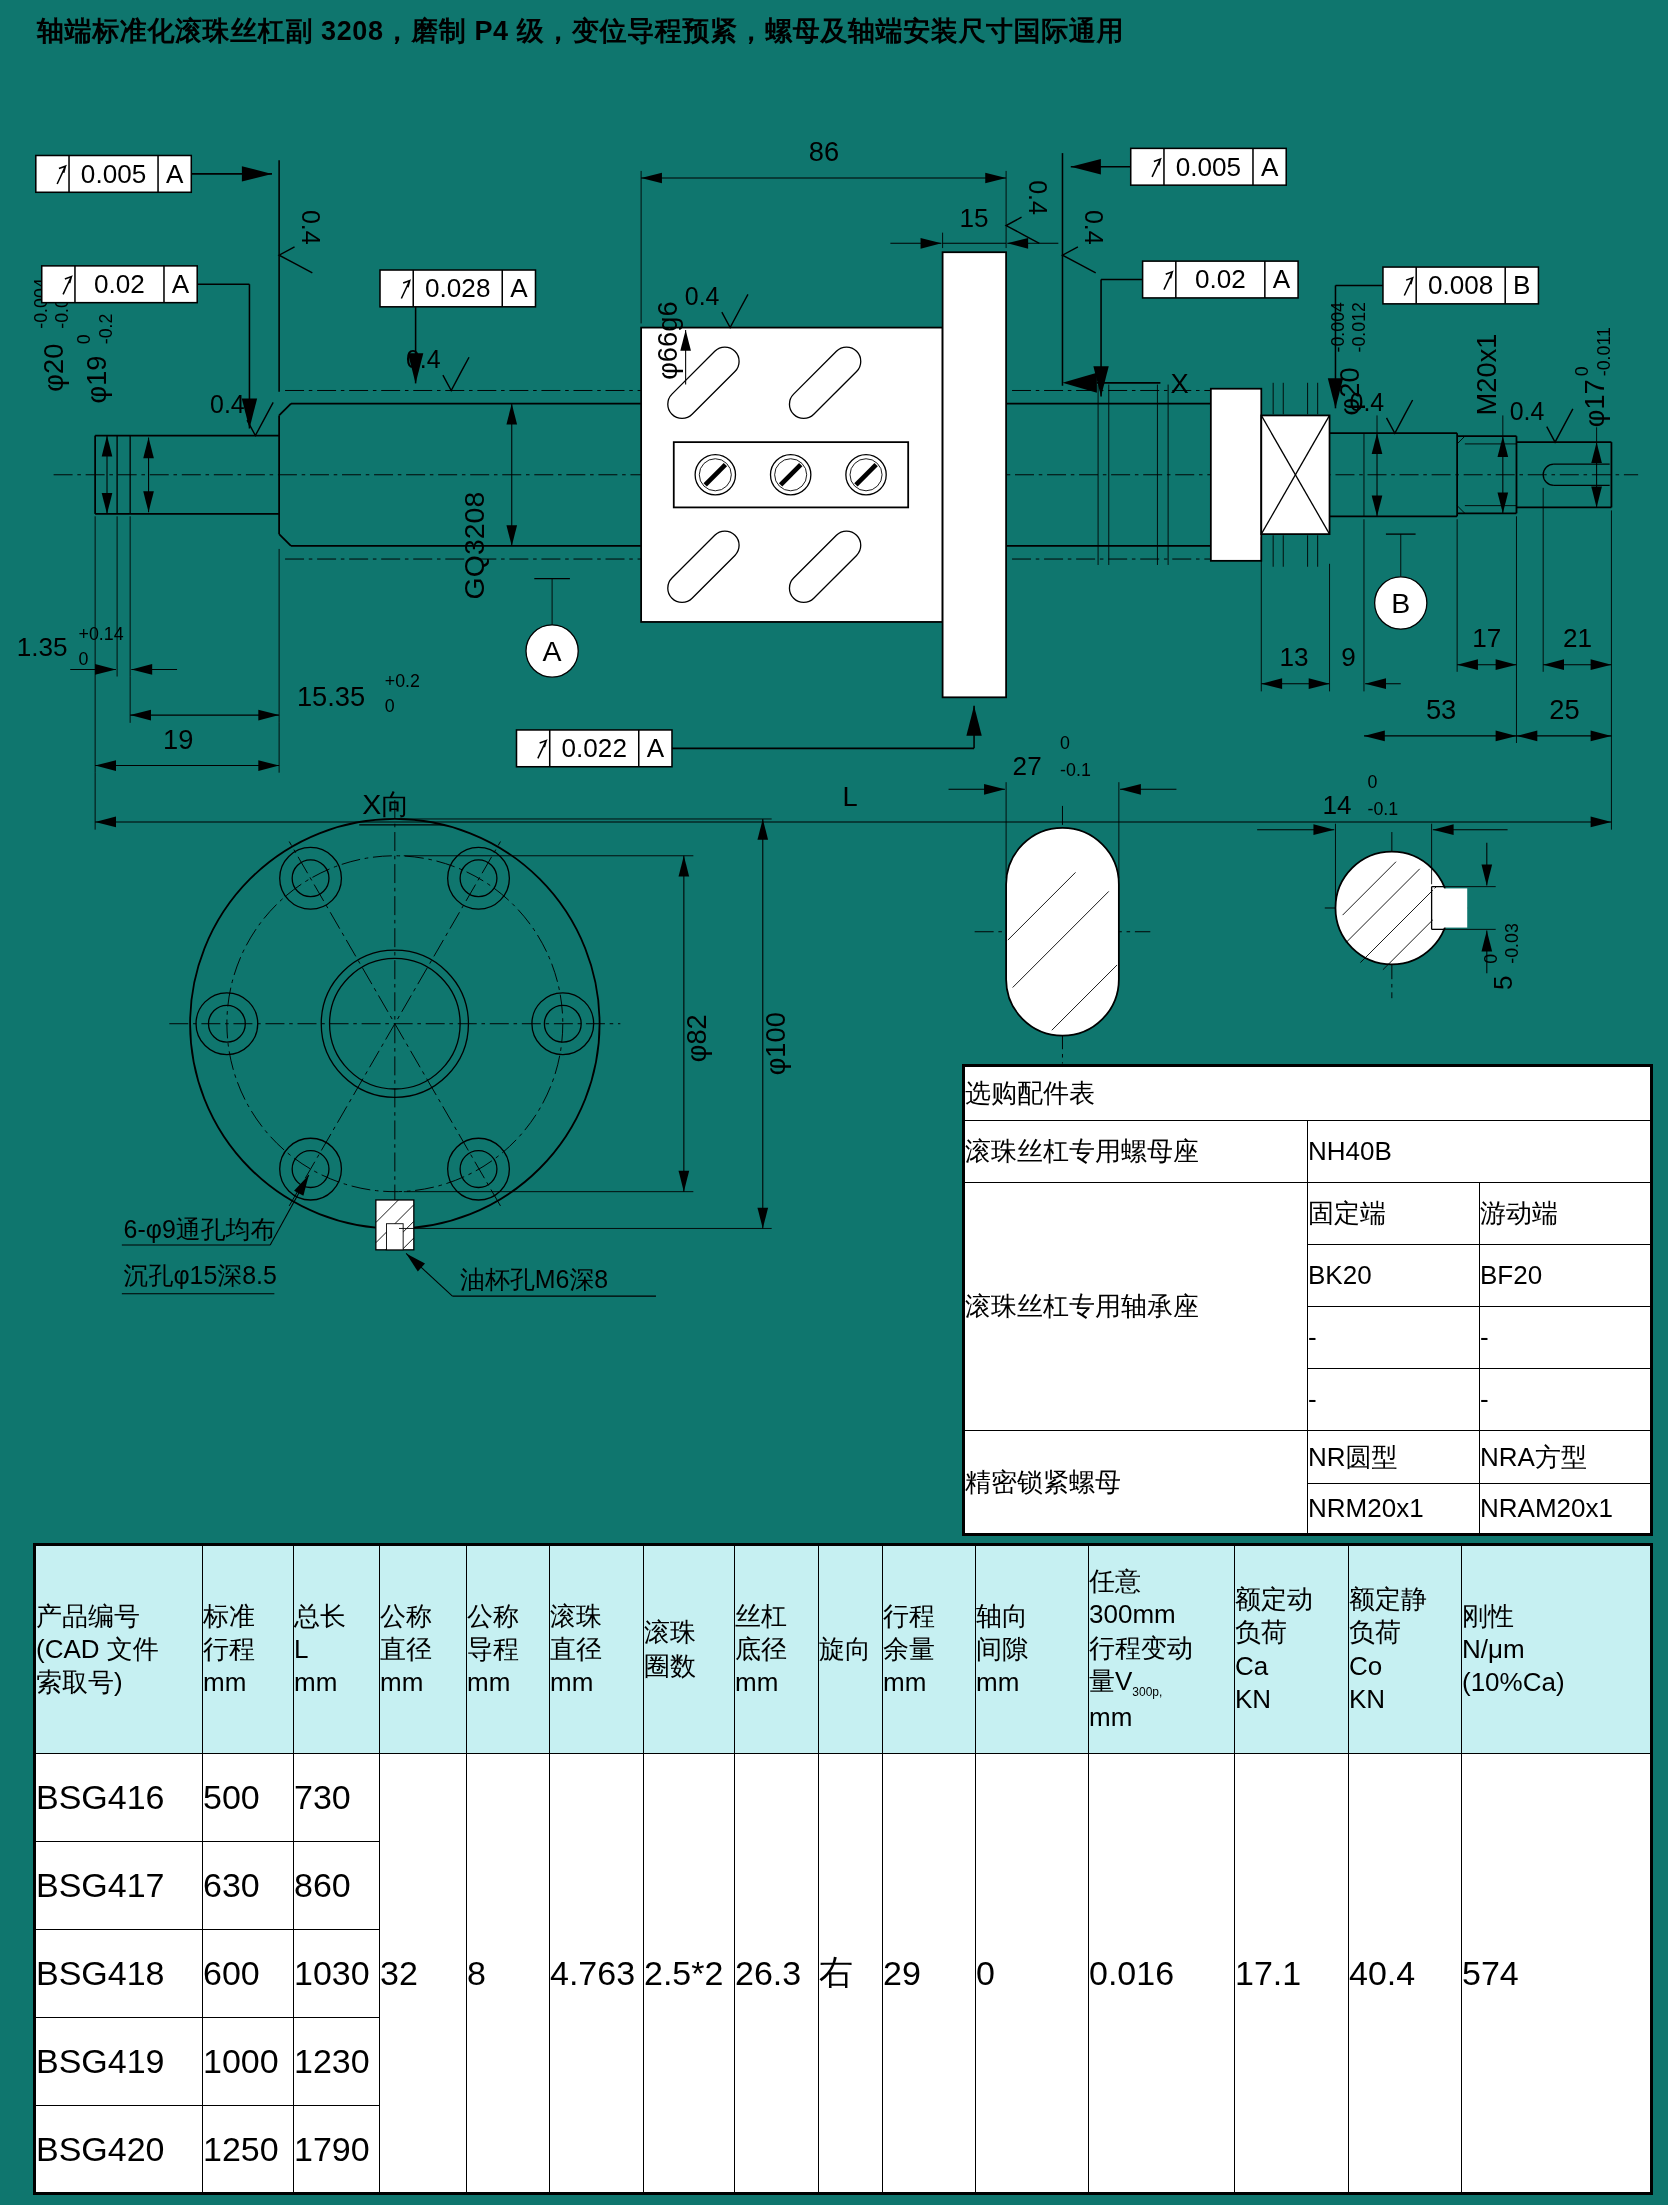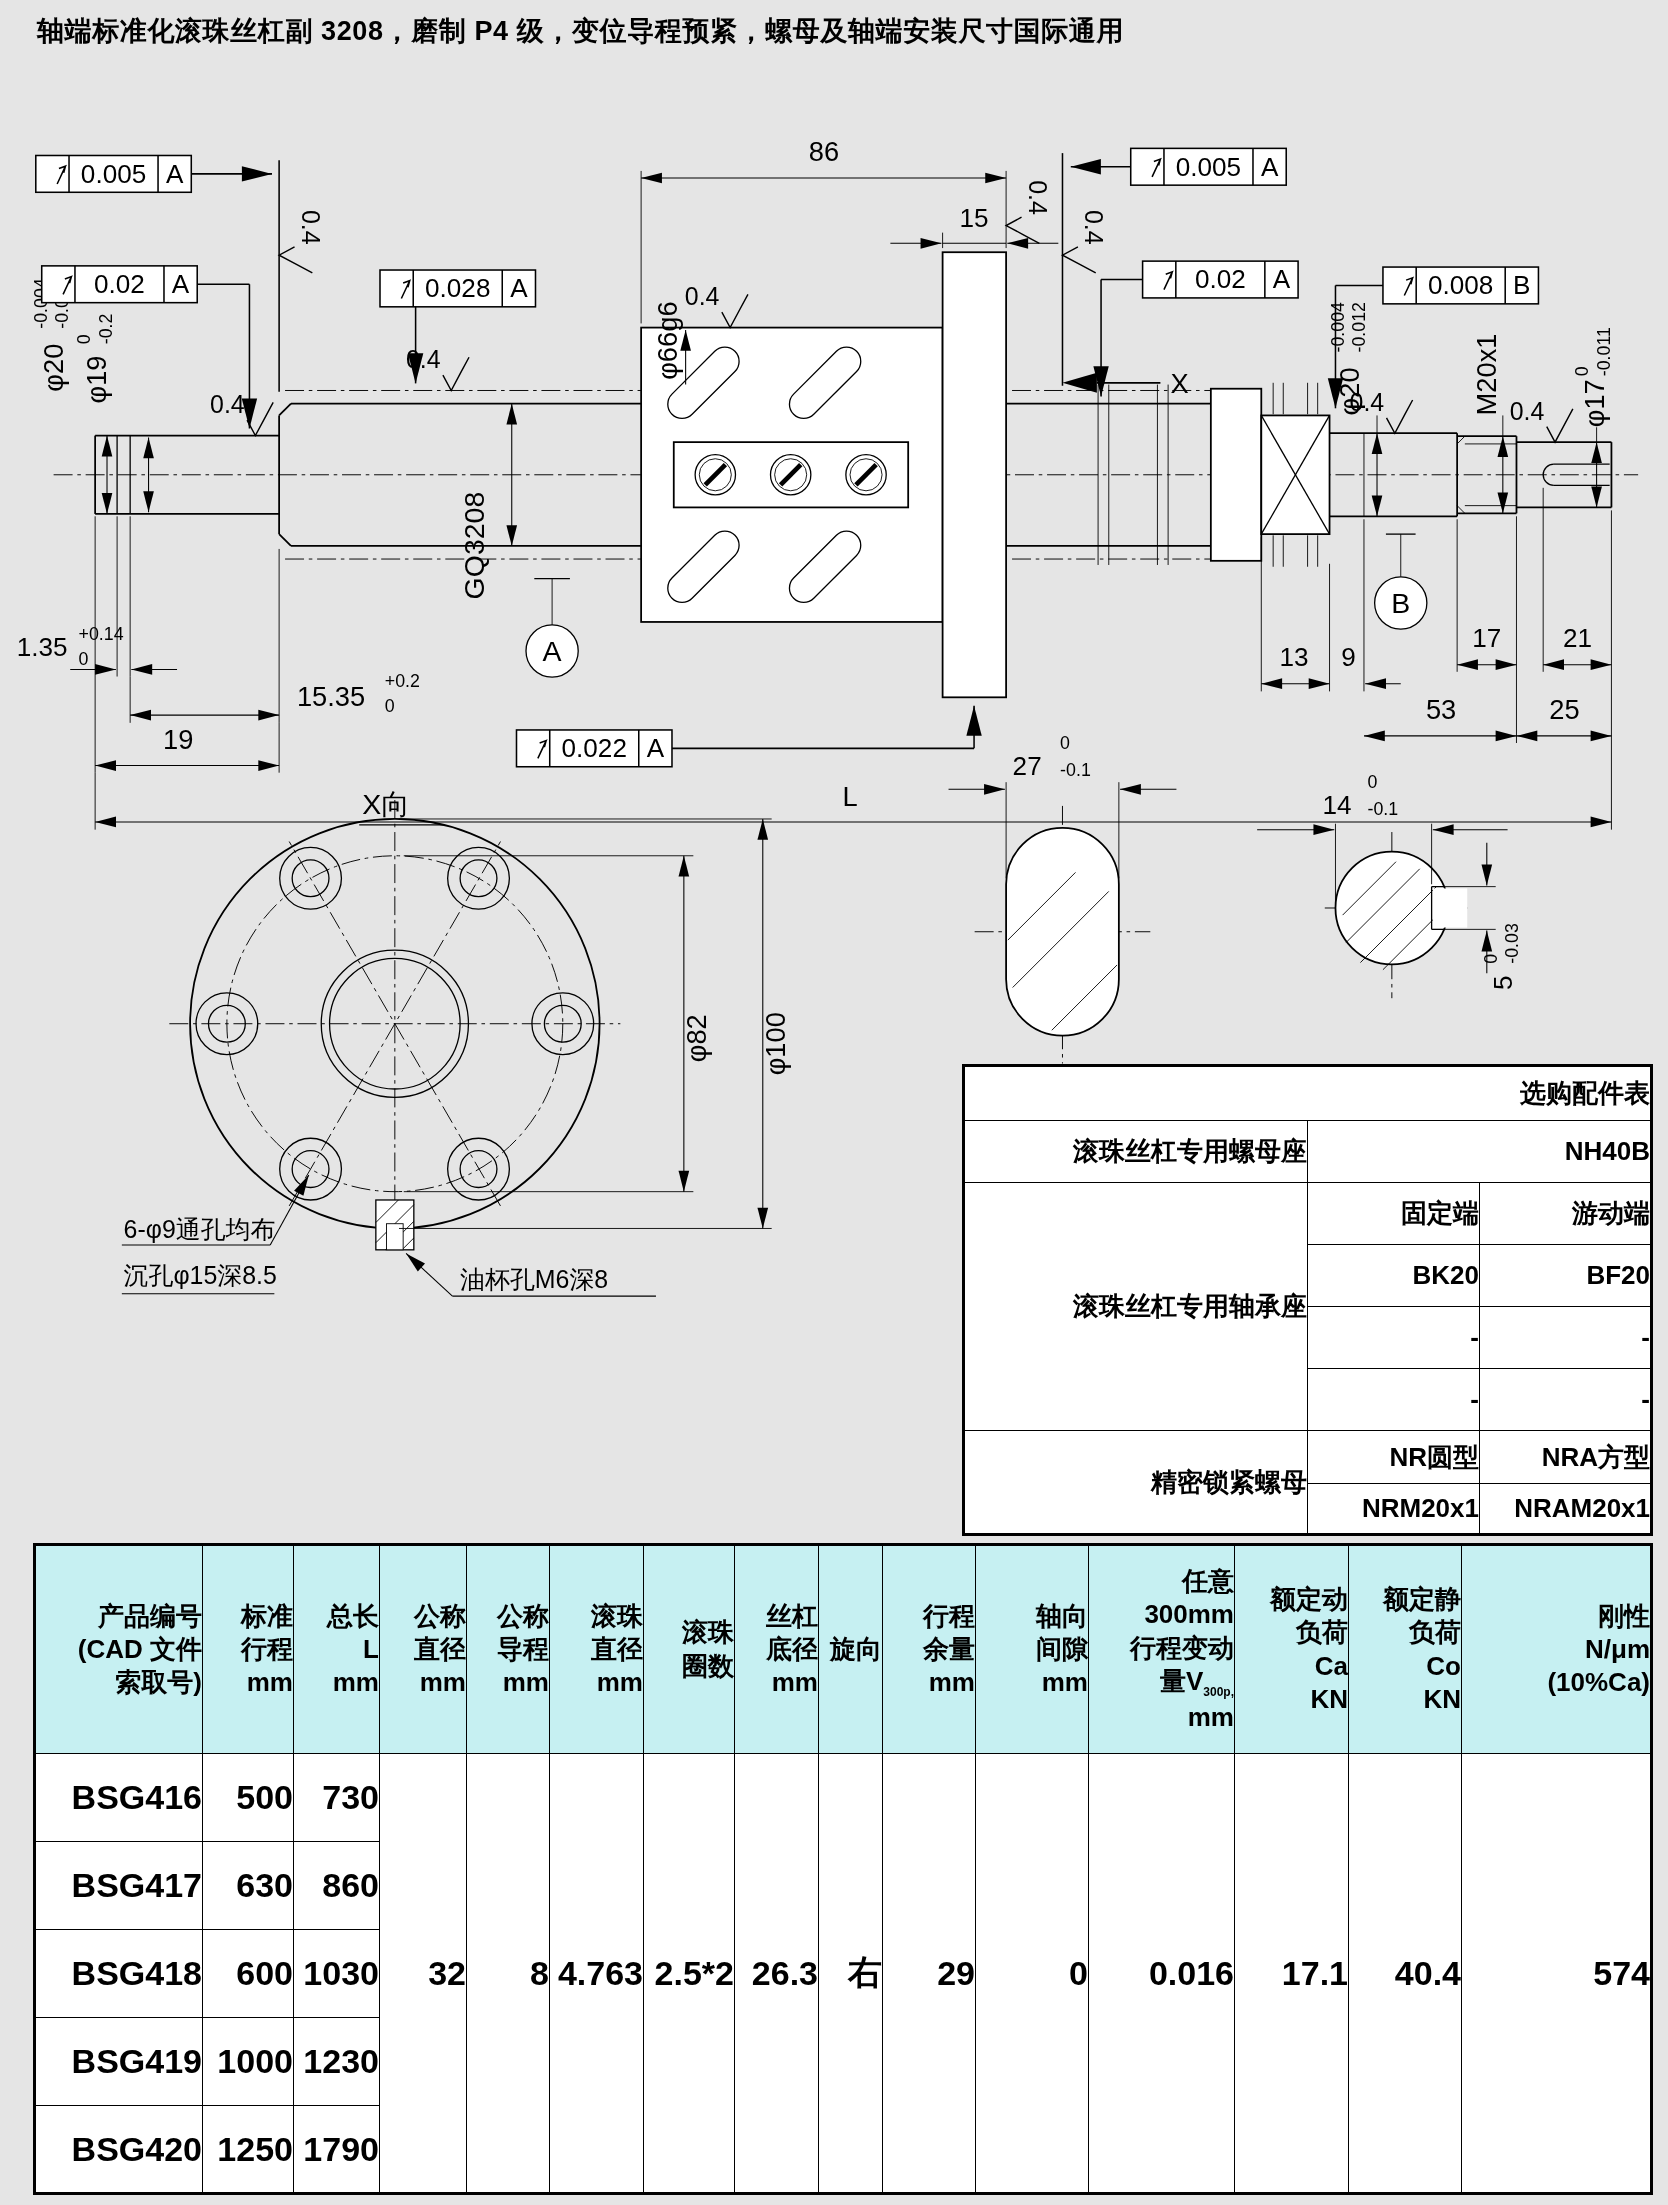--- a/index.html
+++ b/index.html
@@ -1,33 +1,33 @@
 <!DOCTYPE html>
 <html style="font-size:9.5px"><head>
 <meta charset="utf-8">
 <style>
   html,body{margin:0;padding:0;background:#fff;}
-  #page{position:relative;width:1668px;height:2205px;background:#e5e5e5;font-family:"Liberation Sans",sans-serif;overflow:hidden;}
+  #page{position:relative;width:1668px;height:2205px;background:#0f766e;font-family:"Liberation Sans",sans-serif;overflow:hidden;}
   #title{position:absolute;left:37px;top:13px;font-size:27px;font-weight:bold;color:#000;letter-spacing:0.6px;white-space:nowrap;}
   svg{position:absolute;left:0;top:0;}
   svg text{fill:#000;font-family:"Liberation Sans",sans-serif;}
   .ol{stroke:#000;stroke-width:3;fill:none;}
   .o2{stroke:#000;stroke-width:2.2;fill:none;}
   .th{stroke:#000;stroke-width:1.5;fill:none;}
   .cl{stroke:#000;stroke-width:1.6;stroke-dasharray:32 8 6 8;fill:none;}
   .dm{stroke:#000;stroke-width:1.8;fill:none;}
   .wf{fill:#fff;}
   .t30{font-size:30px;} .t42{font-size:42px;} .t44{font-size:44px;} .t46{font-size:46px;} .t48{font-size:48px;}
   .mid{text-anchor:middle;}
   .gdt rect{fill:#fff;stroke:#000;stroke-width:2.6;}
   .gdt line{stroke:#000;stroke-width:2.6;}
   .run{stroke:#000;stroke-width:2.6;fill:none;}
   .fin{stroke:#000;stroke-width:2.4;fill:none;}
   table{border-collapse:collapse;table-layout:fixed;background:#fff;color:#000;}
-  td,th{border:1.8px solid #000;text-align:right;vertical-align:middle;padding:0;font-weight:bold;overflow:hidden;}
+  td,th{border:1.8px solid #000;text-align:left;vertical-align:middle;padding:0;font-weight:normal;overflow:hidden;}
   #acc{position:absolute;left:962px;top:1064px;width:689px;border:3px solid #000;font-size:26px;}
   #main-tb{position:absolute;left:33px;top:1543px;width:1618px;border:3px solid #000;font-size:27px;}
   #main-tb th{background:#c6f0f2;font-size:26px;line-height:1.28;}
   #main-tb td{font-size:34px;}
   sub{font-size:12px;}
 </style>
 </head>
 <body>
 
 <div id="page">

